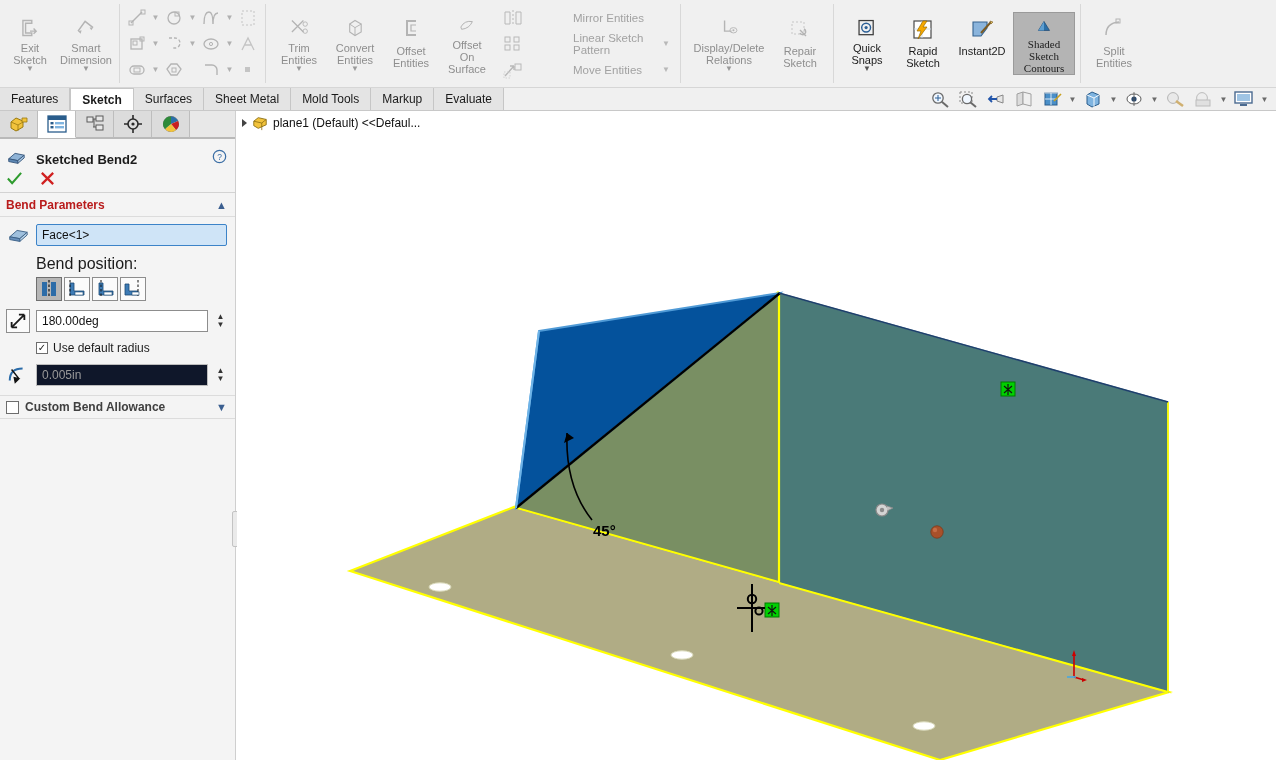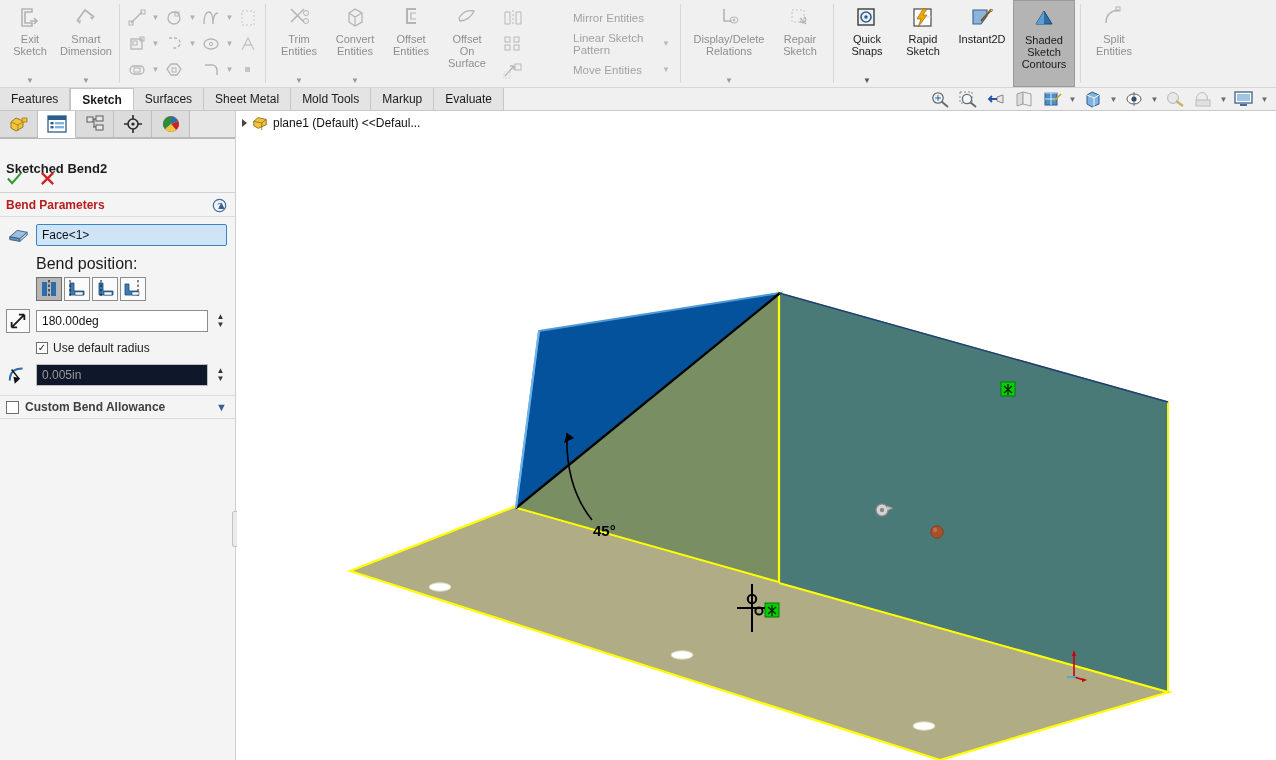--- a/index.html
+++ b/index.html
@@ -12,21 +12,21 @@
   }
   #app { position: relative; width: 1276px; height: 760px; }
 
   
   .ribbon {
     position: absolute; left: 0; top: 0; width: 1276px; height: 88px;
     background: #f0f0f0;
     border-bottom: 1px solid #d6d6d6;
     display: flex; align-items: stretch;
   }
-  .rib-group { display: flex; align-items: stretch; padding: 0 2px; }
+  .rib-group { display: flex; align-items: stretch; padding: 12px 2px; }
   .rib-sep { width: 1px; background: #d8d8d8; margin: 4px 3px 4px 3px; }
 
   .rib-btn {
     width: 56px; min-width: 56px;
     display: flex; flex-direction: column; align-items: center;
     padding-top: 5px;
     color: #8e8e8e;
     text-align: center; line-height: 12px; font-size: 11px;
     cursor: default;
   }
@@ -81,22 +81,22 @@
     background: #e8e8e8; border-bottom: 1px solid #b9b9b9;
   }
   .pm-tab {
     width: 38px; display:flex; align-items:center; justify-content:center;
     background: #dcdcdc; border-right: 1px solid #bdbdbd; border-bottom: 1px solid #b9b9b9;
   }
   .pm-tab.sel { background: #ffffff; border-bottom: 1px solid #ffffff; }
   .pm-tabfill { flex:1; border-bottom: 1px solid #b9b9b9; background:#e8e8e8;}
 
   .pm-titlebar {
-    display: flex; align-items: flex-start; gap: 22px;
-    height: 28px; padding: 0 8px 0 6px; background: #f4f4f4; flex-direction: column;
+    display: flex; align-items: flex-end; gap: 10px;
+    height: 28px; padding: 0 8px 0 6px; background: #f4f4f4;
   }
   .pm-title { font-weight: bold; font-size: 13px; color: #1b1b1b; }
   .pm-help { margin-left: auto; color: #3b6ea5; }
 
   .pm-okrow {
     display: flex; align-items: center; gap: 16px;
     height: 26px; padding-left: 6px;
     border-bottom: 1px solid #d3d3d3;
   }
 
@@ -389,21 +389,21 @@
         <div class="lbl">Rapid<br>Sketch</div>
       </div>
       <div class="rib-btn enabled" style="width:62px;min-width:62px;">
         <svg class="ico" viewBox="0 0 26 26">
           <path d="M4 5 h14 v6 l-6 8 h-8 z" fill="#8ab4dc" stroke="#34628f" stroke-width="1.1"></path>
           <path d="M12 16 L22 5" stroke="#7a5a22" stroke-width="2"></path>
           <path d="M21 4 l3 1 l-2 2 z" fill="#e0c060" stroke="#7a5a22" stroke-width="0.6"></path>
         </svg>
         <div class="lbl">Instant2D</div>
       </div>
-      <div class="rib-btn enabled active" style="width:62px;min-width:62px;">
+      <div class="rib-btn enabled active" style="width:62px;min-width:62px;font-family:Liberation Serif, serif;">
         <svg class="ico" viewBox="0 0 26 26">
           <path d="M13 5 L21 18 L5 18 z" fill="#2b6fa8" stroke="#1a4670" stroke-width="1"></path>
           <path d="M13 5 L13 18 L5 18 z" fill="#5d9ed0"></path>
         </svg>
         <div class="lbl">Shaded<br>Sketch<br>Contours</div>
       </div>
     </div>
 
     <div class="rib-sep"></div>
 

